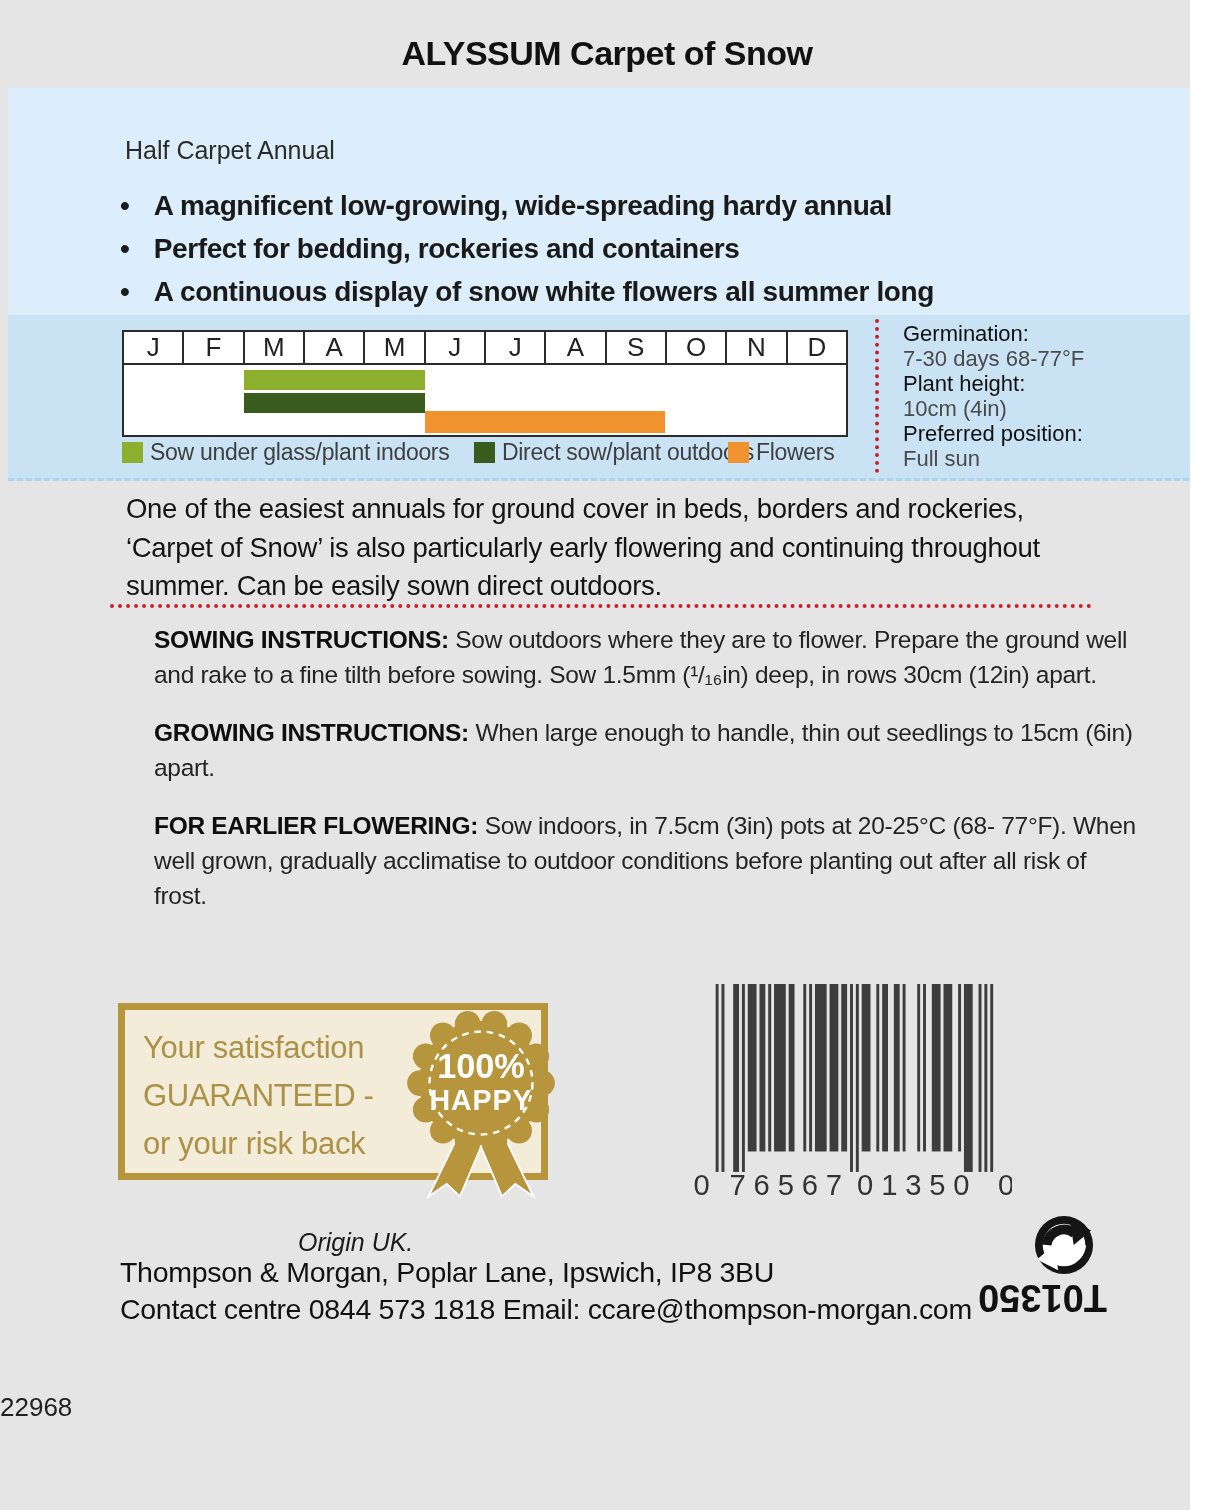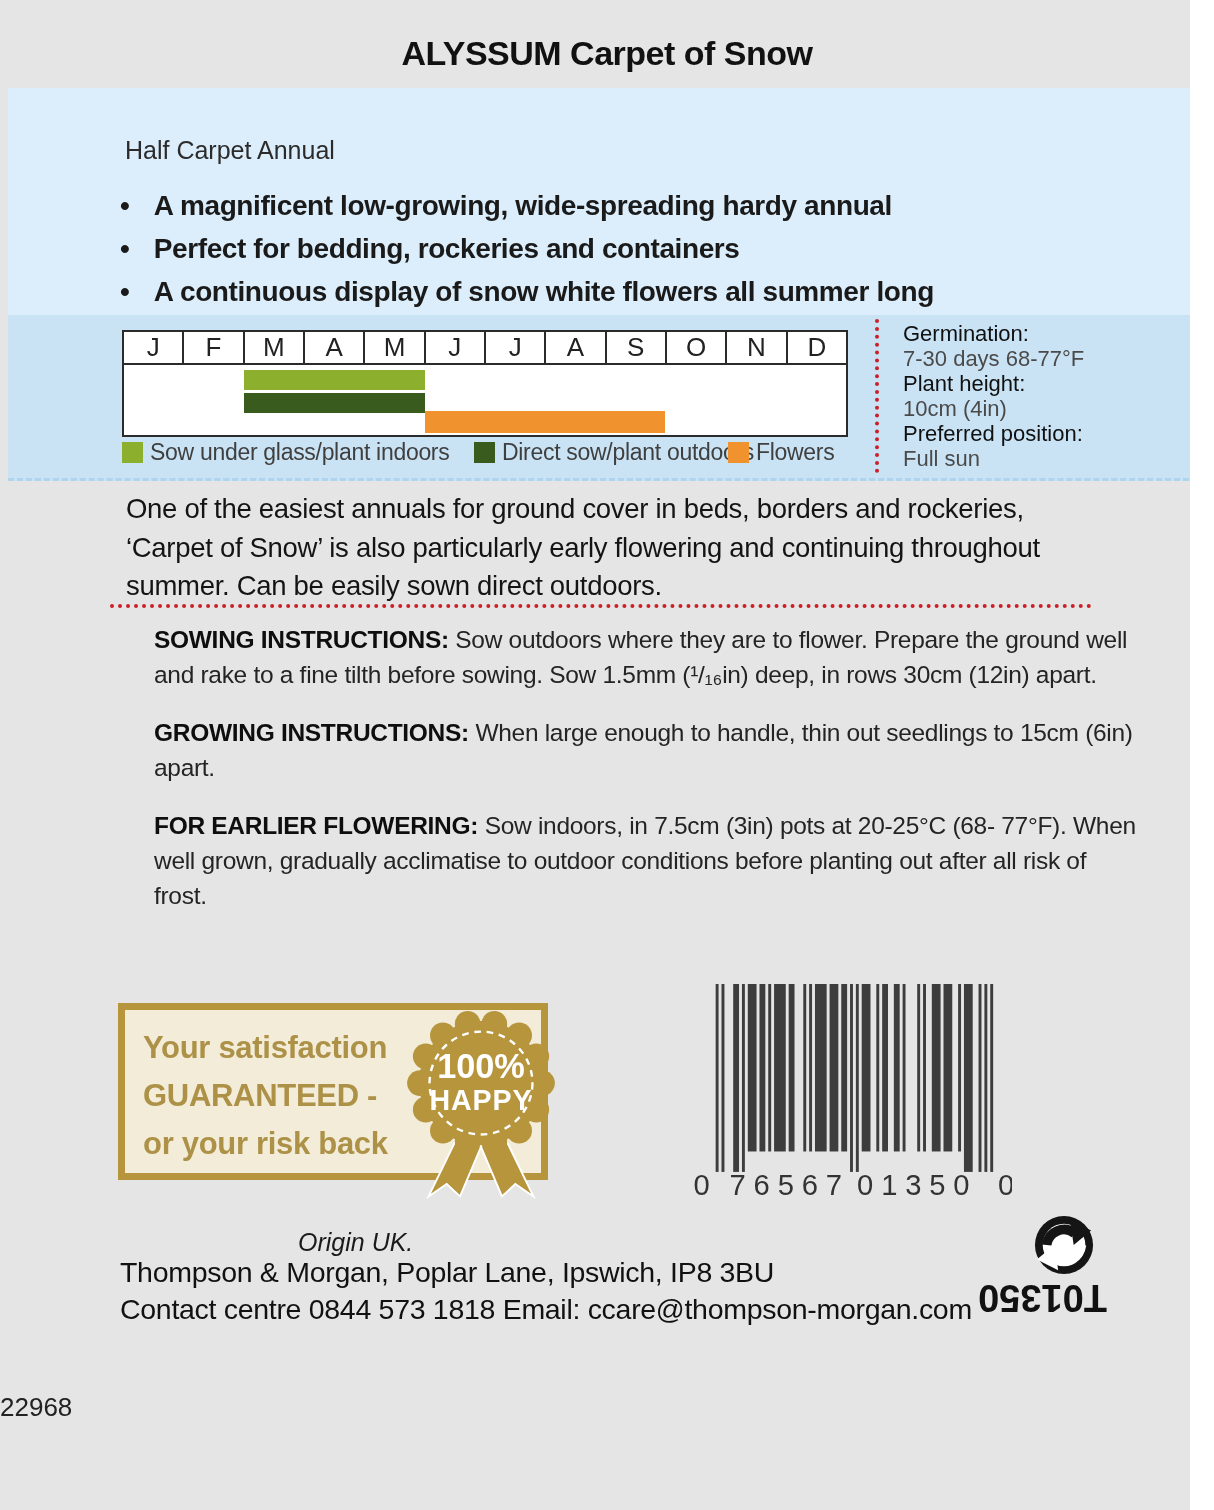--- a/index.html
+++ b/index.html
@@ -47,21 +47,21 @@
   .red-divider{left:110px;top:604px;width:982px;height:0;border-top:4px dotted #cb2027;}
 
   .instructions{left:126px;top:622px;width:985px;margin-left:28px;}
   .instructions p{margin:0 0 23px 0;font-size:24.5px;line-height:1.43;
     letter-spacing:-.3px;color:#242424;}
   .inst-label{font-weight:bold;color:#0e0e0e;}
 
   .guarantee-box{left:118px;top:1003px;width:430px;height:177px;
     background:#f2ecd8;border:7px solid #b6953d;box-sizing:border-box;}
   .guarantee-text{position:absolute;left:18px;top:14px;width:330px;
-    font-size:31px;font-weight:bold;line-height:48px;color:#ac9147;letter-spacing:-.3px;}
+    font-size:31px;font-weight:normal;line-height:48px;color:#ac9147;letter-spacing:-.3px;}
   .rosette{left:400px;top:1002px;}
 
   .barcode{left:690px;top:984px;}
 
   .green-dot{left:1033px;top:1214px;}
   .rotated-code{left:975px;top:1276px;width:135px;text-align:center;
     font-size:38px;font-weight:600;color:#111;transform:rotate(180deg);}
 
   .origin{left:288px;top:1228px;font-size:25px;font-style:italic;color:#1a1a1a;margin-left:10px;}
   .address{left:120px;top:1256px;font-size:28.5px;color:#111;letter-spacing:-.3px;}

